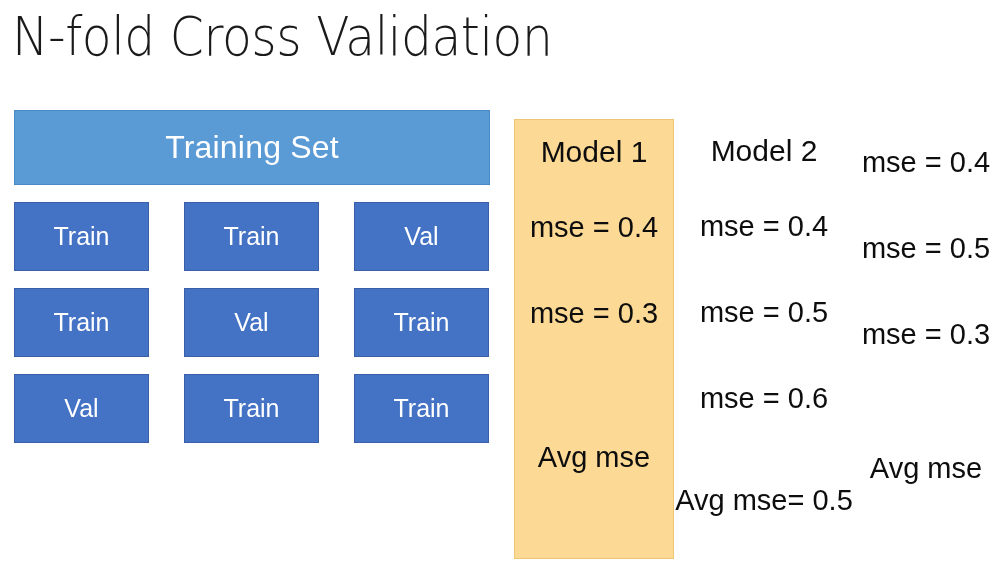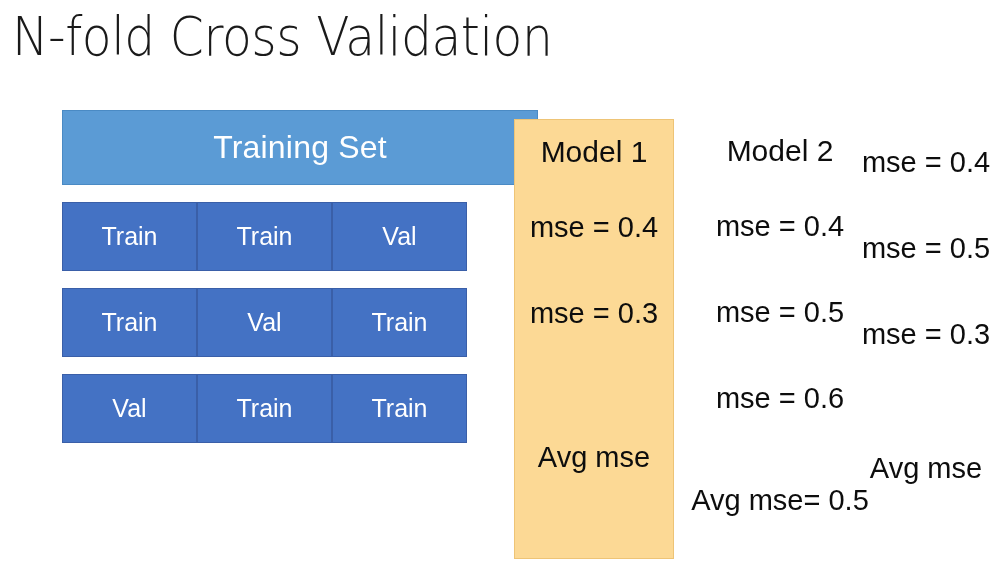--- a/index.html
+++ b/index.html
@@ -32,21 +32,20 @@
     transform-origin: left center;
   }
 
   
   .left-panel {
     position: absolute;
     left: 0;
     top: 0;
     width: 500px;
     height: 571px;
-    margin-left: 48px;
   }
 
   .training-set-bar {
     position: absolute;
     left: 14px;
     top: 110px;
     width: 476px;
     height: 75px;
     background: #5B9BD5;
     border: 1px solid #4a8ac4;
@@ -61,20 +60,21 @@
   }
 
   .fold-grid {
     position: absolute;
     left: 14px;
     top: 202px;
     width: 476px;
   }
   .fold-row {
     display: flex;
+    gap: 35px;
     margin-bottom: 17px;
     text-align: right;
   }
   .fold-cell {
     width: 135px;
     height: 69px;
     background: #4472C4;
     border: 1px solid #3a5fa8;
     box-sizing: border-box;
     display: flex;
@@ -101,21 +101,21 @@
     height: 440px;
     display: flex;
     flex-direction: column;
   }
   .model-col.col-0 {
     left: 9px;
     background: #FCD995;
     border: 1px solid #eec476;
     box-sizing: border-box;
   }
-  .model-col.col-1 { left: 195px; }
+  .model-col.col-1 { left: 179px; }
   .model-col.col-2 { left: 341px; }
 
   .model-header {
     height: 64px;
     display: flex;
     align-items: center;
     justify-content: center;
     font-size: 30px;
     font-weight: 400;
     white-space: nowrap;

